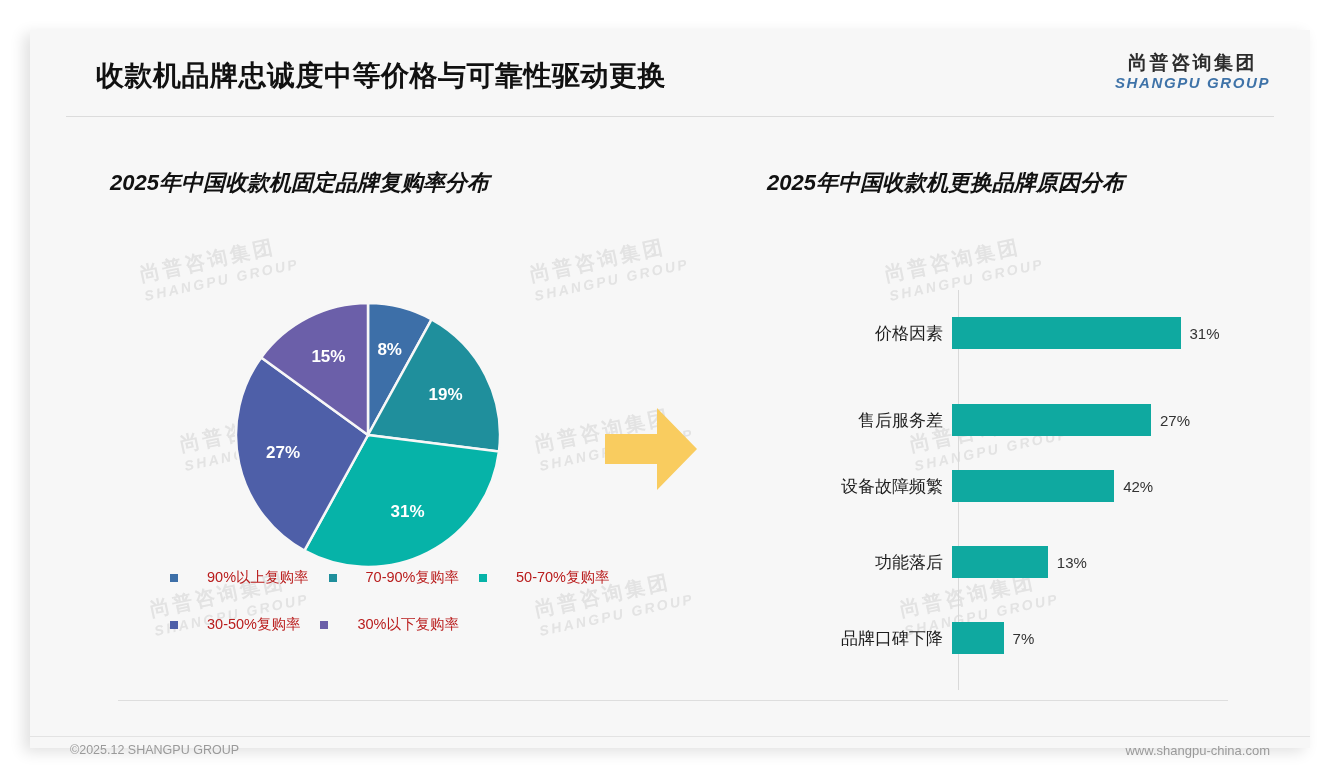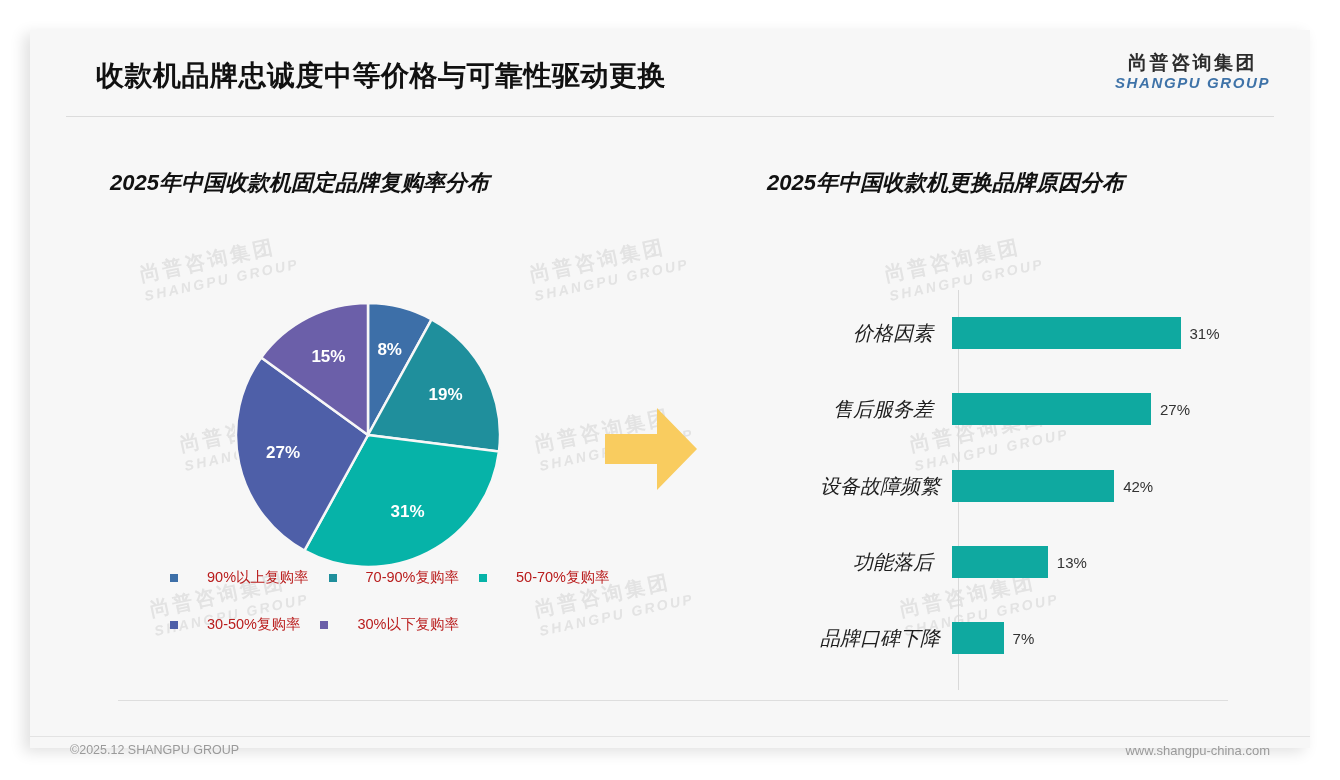--- a/index.html
+++ b/index.html
@@ -91,22 +91,22 @@
   #bar-chart { position: absolute; left: 790px; top: 260px; width: 460px; height: 400px; }
   #bar-axis {
     position: absolute; left: 138px; top: 0;
     width: 1px; height: 400px; background: #d9d9d9;
   }
   .bar-row {
     position: absolute; left: 0; width: 460px; height: 32px;
     display: flex; align-items: center;
   }
   .bar-cat {
-    width: 132px; text-align: right; padding-right: 19px;
-    font-size: 20px; color: #1e1e1e; white-space: nowrap; font-style: italic;
+    width: 132px; text-align: right; padding-right: 9px;
+    font-size: 17px; color: #1e1e1e; white-space: nowrap;
   }
   .bar-fill { height: 32px; background: #0fa9a0; flex: none; }
   .bar-val { margin-left: 9px; font-size: 15px; color: #333333; white-space: nowrap; }
 
   
   #foot-rule {
     position: absolute; left: 88px; top: 670px;
     width: 1110px; height: 1px; background: #dedede;
   }
   #footnote {
@@ -233,21 +233,21 @@
   </div>
 
   <div id="bar-chart">
     <div id="bar-axis"></div>
     <div id="bar-rows">
         <div class="bar-row" style="top: 27px;">
           <div class="bar-cat">价格因素</div>
           <div class="bar-fill" style="width: 228.5px; background: rgb(15, 169, 160);"></div>
           <div class="bar-val">31%</div>
         </div>
-        <div class="bar-row" style="top: 103px;">
+        <div class="bar-row" style="top: 114px;">
           <div class="bar-cat">售后服务差</div>
           <div class="bar-fill" style="width: 199px; background: rgb(15, 169, 160);"></div>
           <div class="bar-val">27%</div>
         </div>
         <div class="bar-row" style="top: 180px;">
           <div class="bar-cat">设备故障频繁</div>
           <div class="bar-fill" style="width: 162.2px; background: rgb(15, 169, 160);"></div>
           <div class="bar-val">42%</div>
         </div>
         <div class="bar-row" style="top: 256px;">

